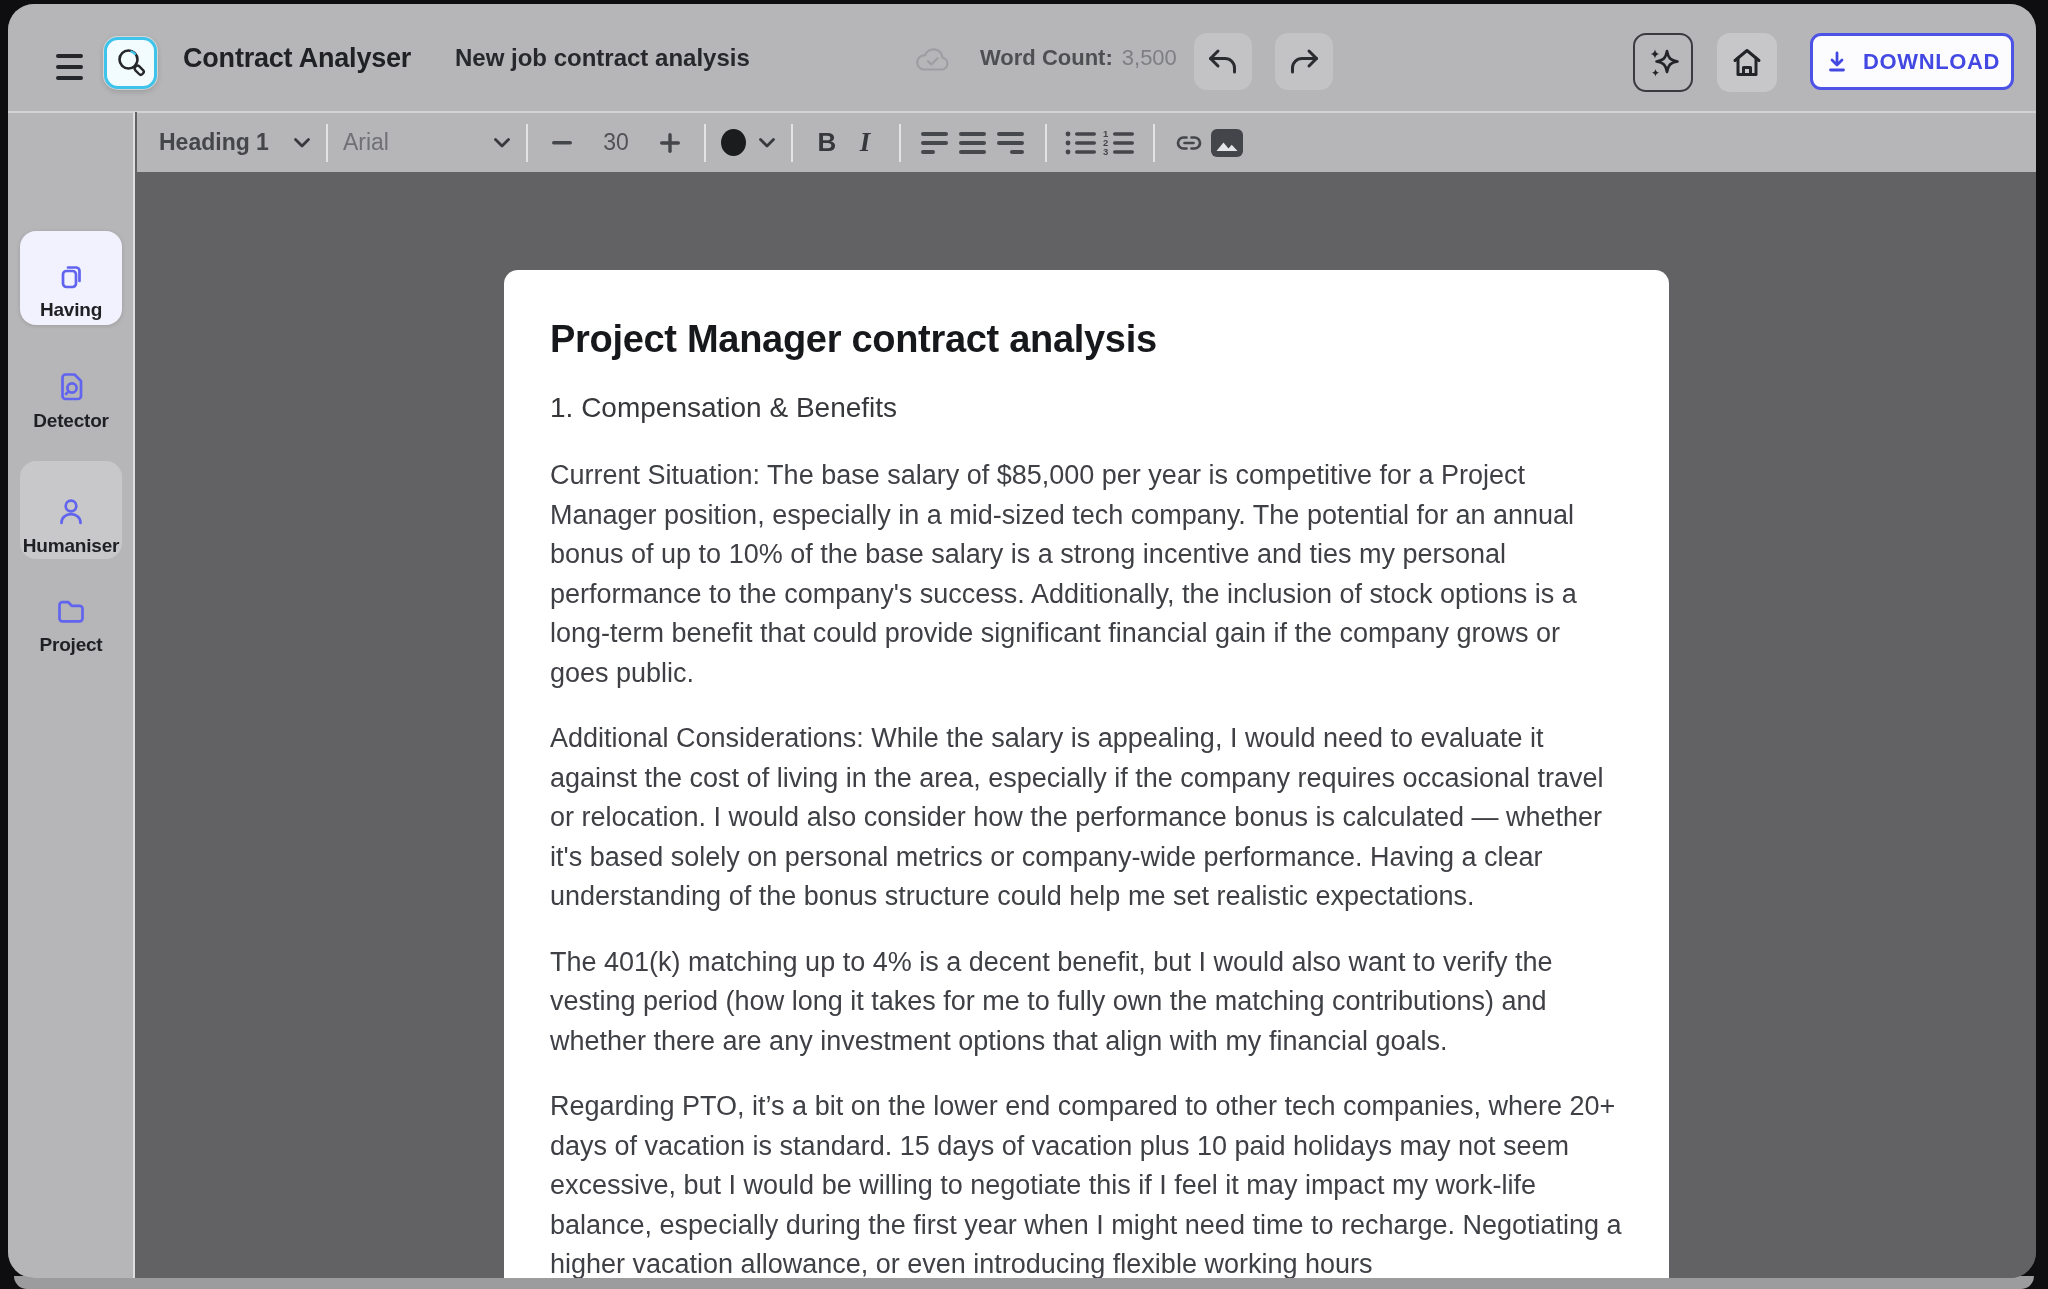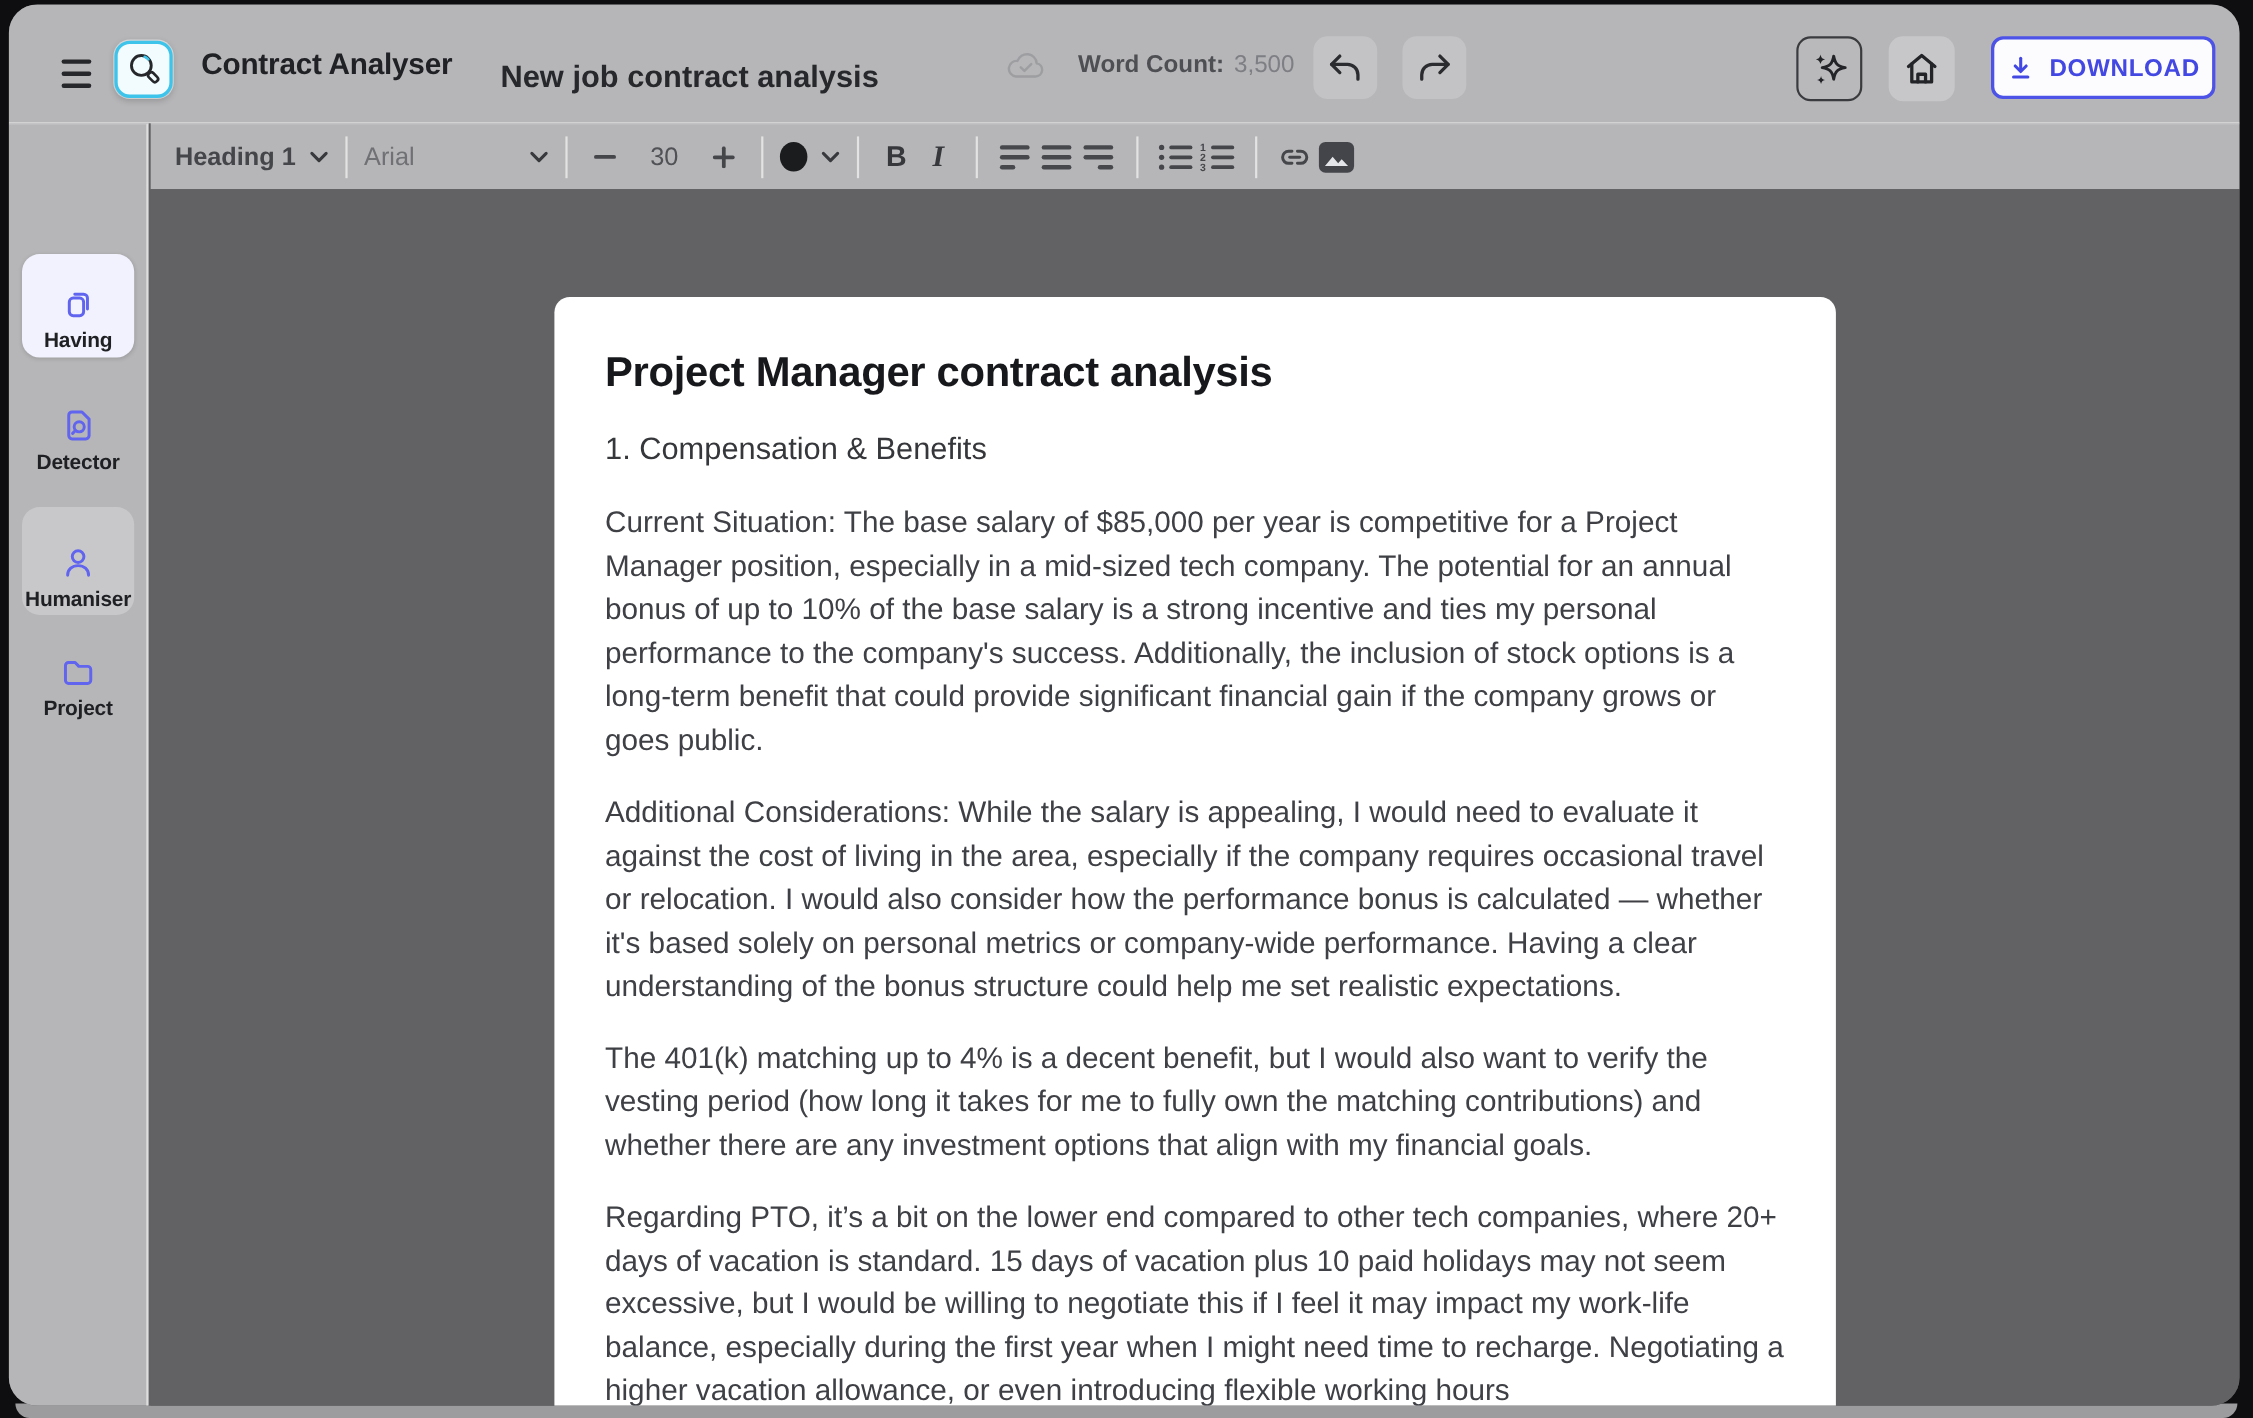--- a/index.html
+++ b/index.html
@@ -21,22 +21,22 @@
                flex-direction:column; justify-content:space-between; cursor:pointer; }
   .hamburger span { display:block; width:27px; height:4px; background:#26272a; border-radius:2px; }
 
   .search-btn { left:96px; top:33px; width:53px; height:52px; background:#f2fbfe;
                 border:3px solid #3ec4ea; border-radius:14px; display:flex;
                 align-items:center; justify-content:center;
                 box-shadow:0 0 0 1px rgba(255,255,255,.5), 0 2px 6px rgba(0,0,0,.18); }
 
   .app-title { left:175px; top:0; height:108px; display:flex; align-items:center;
                font-size:27px; font-weight:700; color:#202125; letter-spacing:-.2px; }
-  .doc-title { left:447px; top:12px; height:108px; display:flex; align-items:center;
-               font-size:28px; font-weight:600; color:#27282b; }
+  .doc-title { left:447px; top:0; height:108px; display:flex; align-items:center;
+               font-size:24px; font-weight:600; color:#27282b; }
 
   .cloud { left:906px; top:42px; opacity:.5; }
 
   .wordcount { left:972px; top:0; height:108px; display:flex; align-items:center;
                font-size:22px; color:#4e4f53; }
   .wordcount .wc-label { font-weight:700; }
   .wordcount .wc-value { font-weight:400; color:#7e7f84; margin-left:9px; }
 
   .chip-btn { width:58px; height:57px; top:29px; border-radius:13px; background:#c3c3c5;
               display:flex; align-items:center; justify-content:center; color:#2b2c2f;
@@ -50,21 +50,21 @@
                   border:3px solid #4d53e6; border-radius:11px; display:flex; gap:13px;
                   align-items:center; justify-content:center; color:#4348e2;
                   font-size:22px; font-weight:700; letter-spacing:.6px; cursor:pointer; }
 
   
   .toolbar { position:absolute; top:108px; left:129px; right:0; height:60px; background:#b6b6b8;
              border-top:1px solid rgba(255,255,255,.38); display:flex; align-items:center;
              padding-left:22px; color:#3f4044; }
   .tdiv { width:2px; height:38px; background:rgba(255,255,255,.62); margin:0 15px; flex:none; }
   .tsel { display:flex; align-items:center; cursor:pointer; }
-  .style-select { gap:12px; font-size:23px; font-weight:600; color:#45464a; }
+  .style-select { gap:24px; font-size:23px; font-weight:600; color:#45464a; }
   .font-select  { width:168px; justify-content:space-between; font-size:23px; color:#707175;gap:36px; }
   .stepper { display:flex; align-items:center; gap:20px; }
   .stepper .num { font-size:23px; color:#515256; min-width:30px; text-align:center; }
   .tbtn { width:38px; height:40px; display:flex; align-items:center; justify-content:center;
           cursor:pointer; background:none; border:none; color:#3f4044; }
   .swatch-wrap { display:flex; align-items:center; gap:12px; cursor:pointer; }
   .swatch { width:25px; height:27px; border-radius:50%; background:#1b1c1e; }
   .b-glyph { font-size:26px; font-weight:800; color:#37383c; }
   .i-glyph { font-family:"Liberation Serif", serif; font-style:italic; font-weight:600;
              font-size:27px; color:#37383c; }

